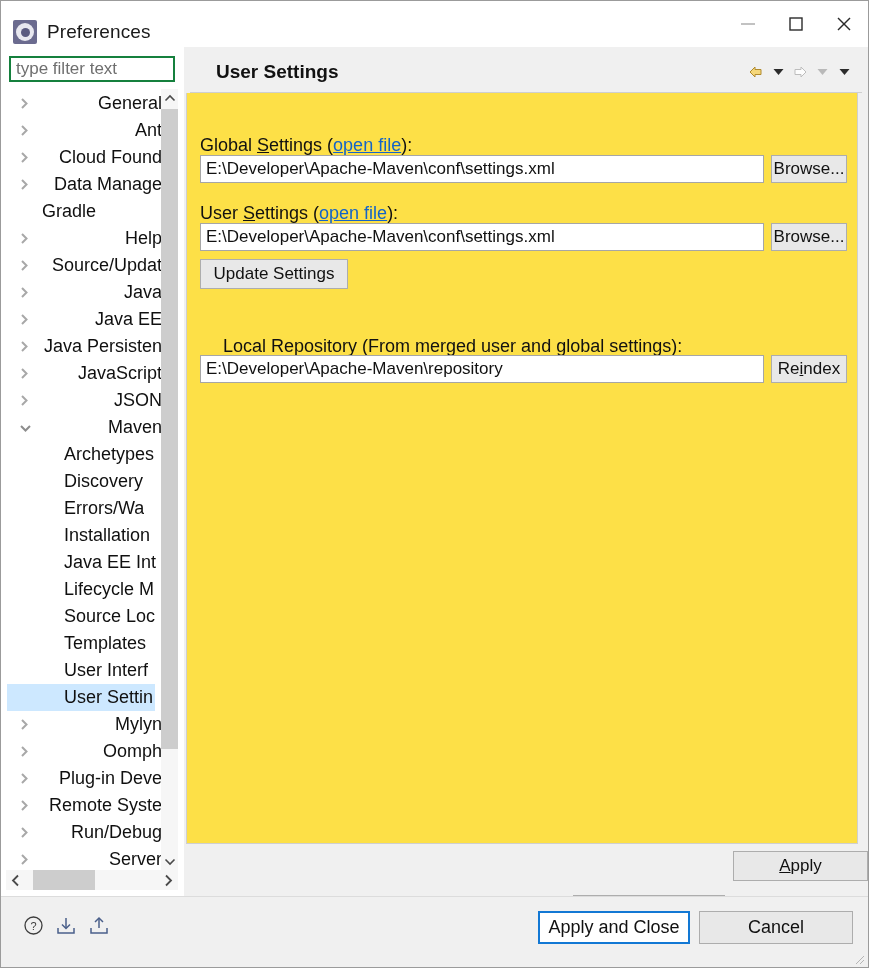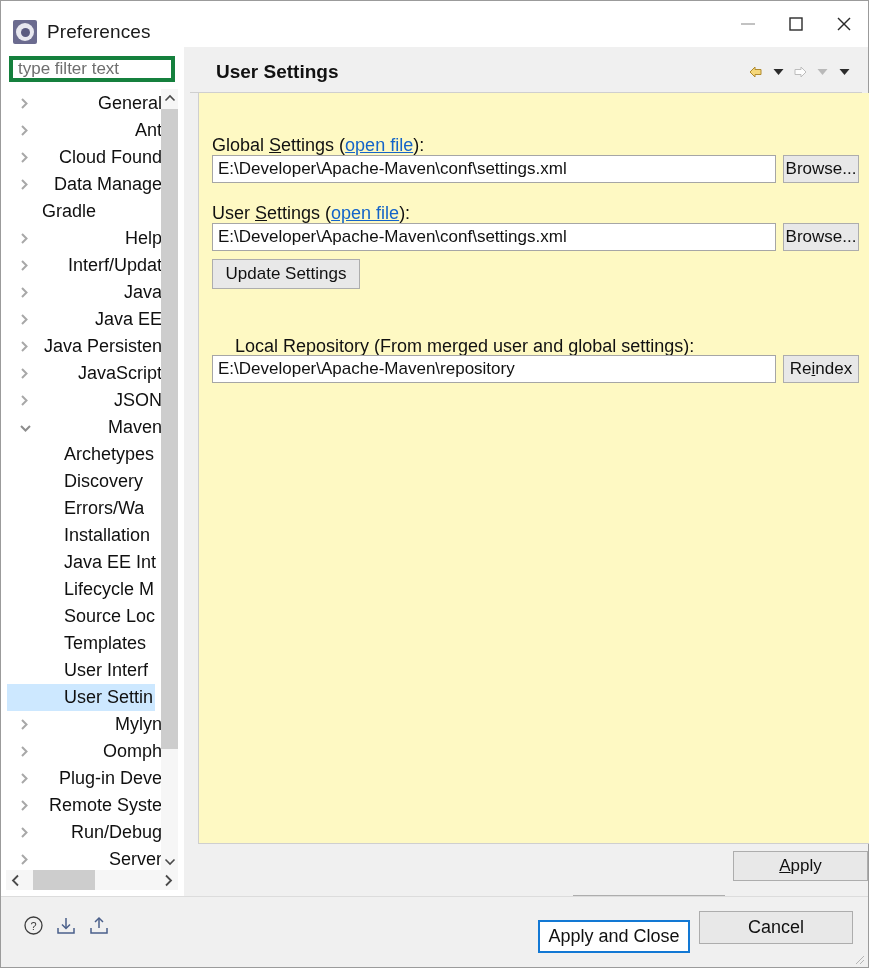--- a/index.html
+++ b/index.html
@@ -65,21 +65,21 @@
 
   
   .left-col {
     position: absolute; left: 0; top: 0;
     width: 182px; height: 849px;
     background: #ffffff;
   }
   .filter-box {
     position: absolute; left: 8px; top: 9px;
     width: 166px; height: 26px;
-    border: 4px solid #15803d;
+    border: 2px solid #15803d;
     background: #ffffff;
     font-size: 17px;
     color: #6b6b6b;
     padding: 0 5px;
     font-family: "Liberation Sans", sans-serif;
     outline: none;
   }
   .filter-box::placeholder { color: #6f6f6f; opacity: 1; }
 
   .tree-wrap {
@@ -175,23 +175,23 @@
     position: absolute; right: 8px; top: 0;
     height: 42px;
     display: flex; align-items: center; gap: 2px;
   }
   .nav-btn {
     width: 20px; height: 24px;
     display: flex; align-items: center; justify-content: center;
   }
 
   .panel-content {
-    position: absolute; left: 14px; top: 46px;
+    position: absolute; left: 2px; top: 46px;
     width: 672px; height: 751px;
-    background: #fef9c3;
+    background: #fde047;
     border: 1px solid #cfcfcf;
     border-top: none;
   }
   .field-label {
     position: absolute;
     font-size: 18px; color: #111111;
     white-space: nowrap;
   }
   .field-label .mn { text-decoration: underline; }
   .link {
@@ -348,21 +348,21 @@
                 </svg>
               </span>
               <span class="tree-label">Help</span>
             </div>
             <div class="tree-item">
               <span class="chev">
                 <svg width="10" height="13" viewBox="0 0 10 13">
                   <polyline points="3,2 7.5,6.5 3,11" fill="none" stroke="#a8a8a8" stroke-width="2"></polyline>
                 </svg>
               </span>
-              <span class="tree-label">Interf/Updat</span>
+              <span class="tree-label">Source/Updat</span>
             </div>
             <div class="tree-item">
               <span class="chev">
                 <svg width="10" height="13" viewBox="0 0 10 13">
                   <polyline points="3,2 7.5,6.5 3,11" fill="none" stroke="#a8a8a8" stroke-width="2"></polyline>
                 </svg>
               </span>
               <span class="tree-label">Java</span>
             </div>
             <div class="tree-item">
@@ -604,21 +604,21 @@
       </div>
       <div class="ficon">
         <svg width="22" height="21" viewBox="0 0 22 21">
           <path d="M3,13 L3,18 L19,18 L19,13" fill="none" stroke="#4a5f8a" stroke-width="1.5"></path>
           <line x1="11" y1="13" x2="11" y2="3" stroke="#4a5f8a" stroke-width="1.5"></line>
           <polyline points="7,7 11,3 15,7" fill="none" stroke="#4a5f8a" stroke-width="1.5"></polyline>
         </svg>
       </div>
     </div>
 
-    <button class="footer-btn focused" style="left:537px; width:152px;margin-top:9px;">Apply and Close</button>
+    <button class="footer-btn focused" style="left:537px; width:152px;">Apply and Close</button>
     <button class="footer-btn" style="left:698px; width:154px;">Cancel</button>
 
     <svg class="resize-grip" viewBox="0 0 14 14">
       <line x1="13" y1="5" x2="5" y2="13" stroke="#b5b5b5" stroke-width="1"></line>
       <line x1="13" y1="9" x2="9" y2="13" stroke="#b5b5b5" stroke-width="1"></line>
       <line x1="13" y1="13" x2="13" y2="13" stroke="#b5b5b5" stroke-width="1"></line>
     </svg>
   </div>
 </div>
 

